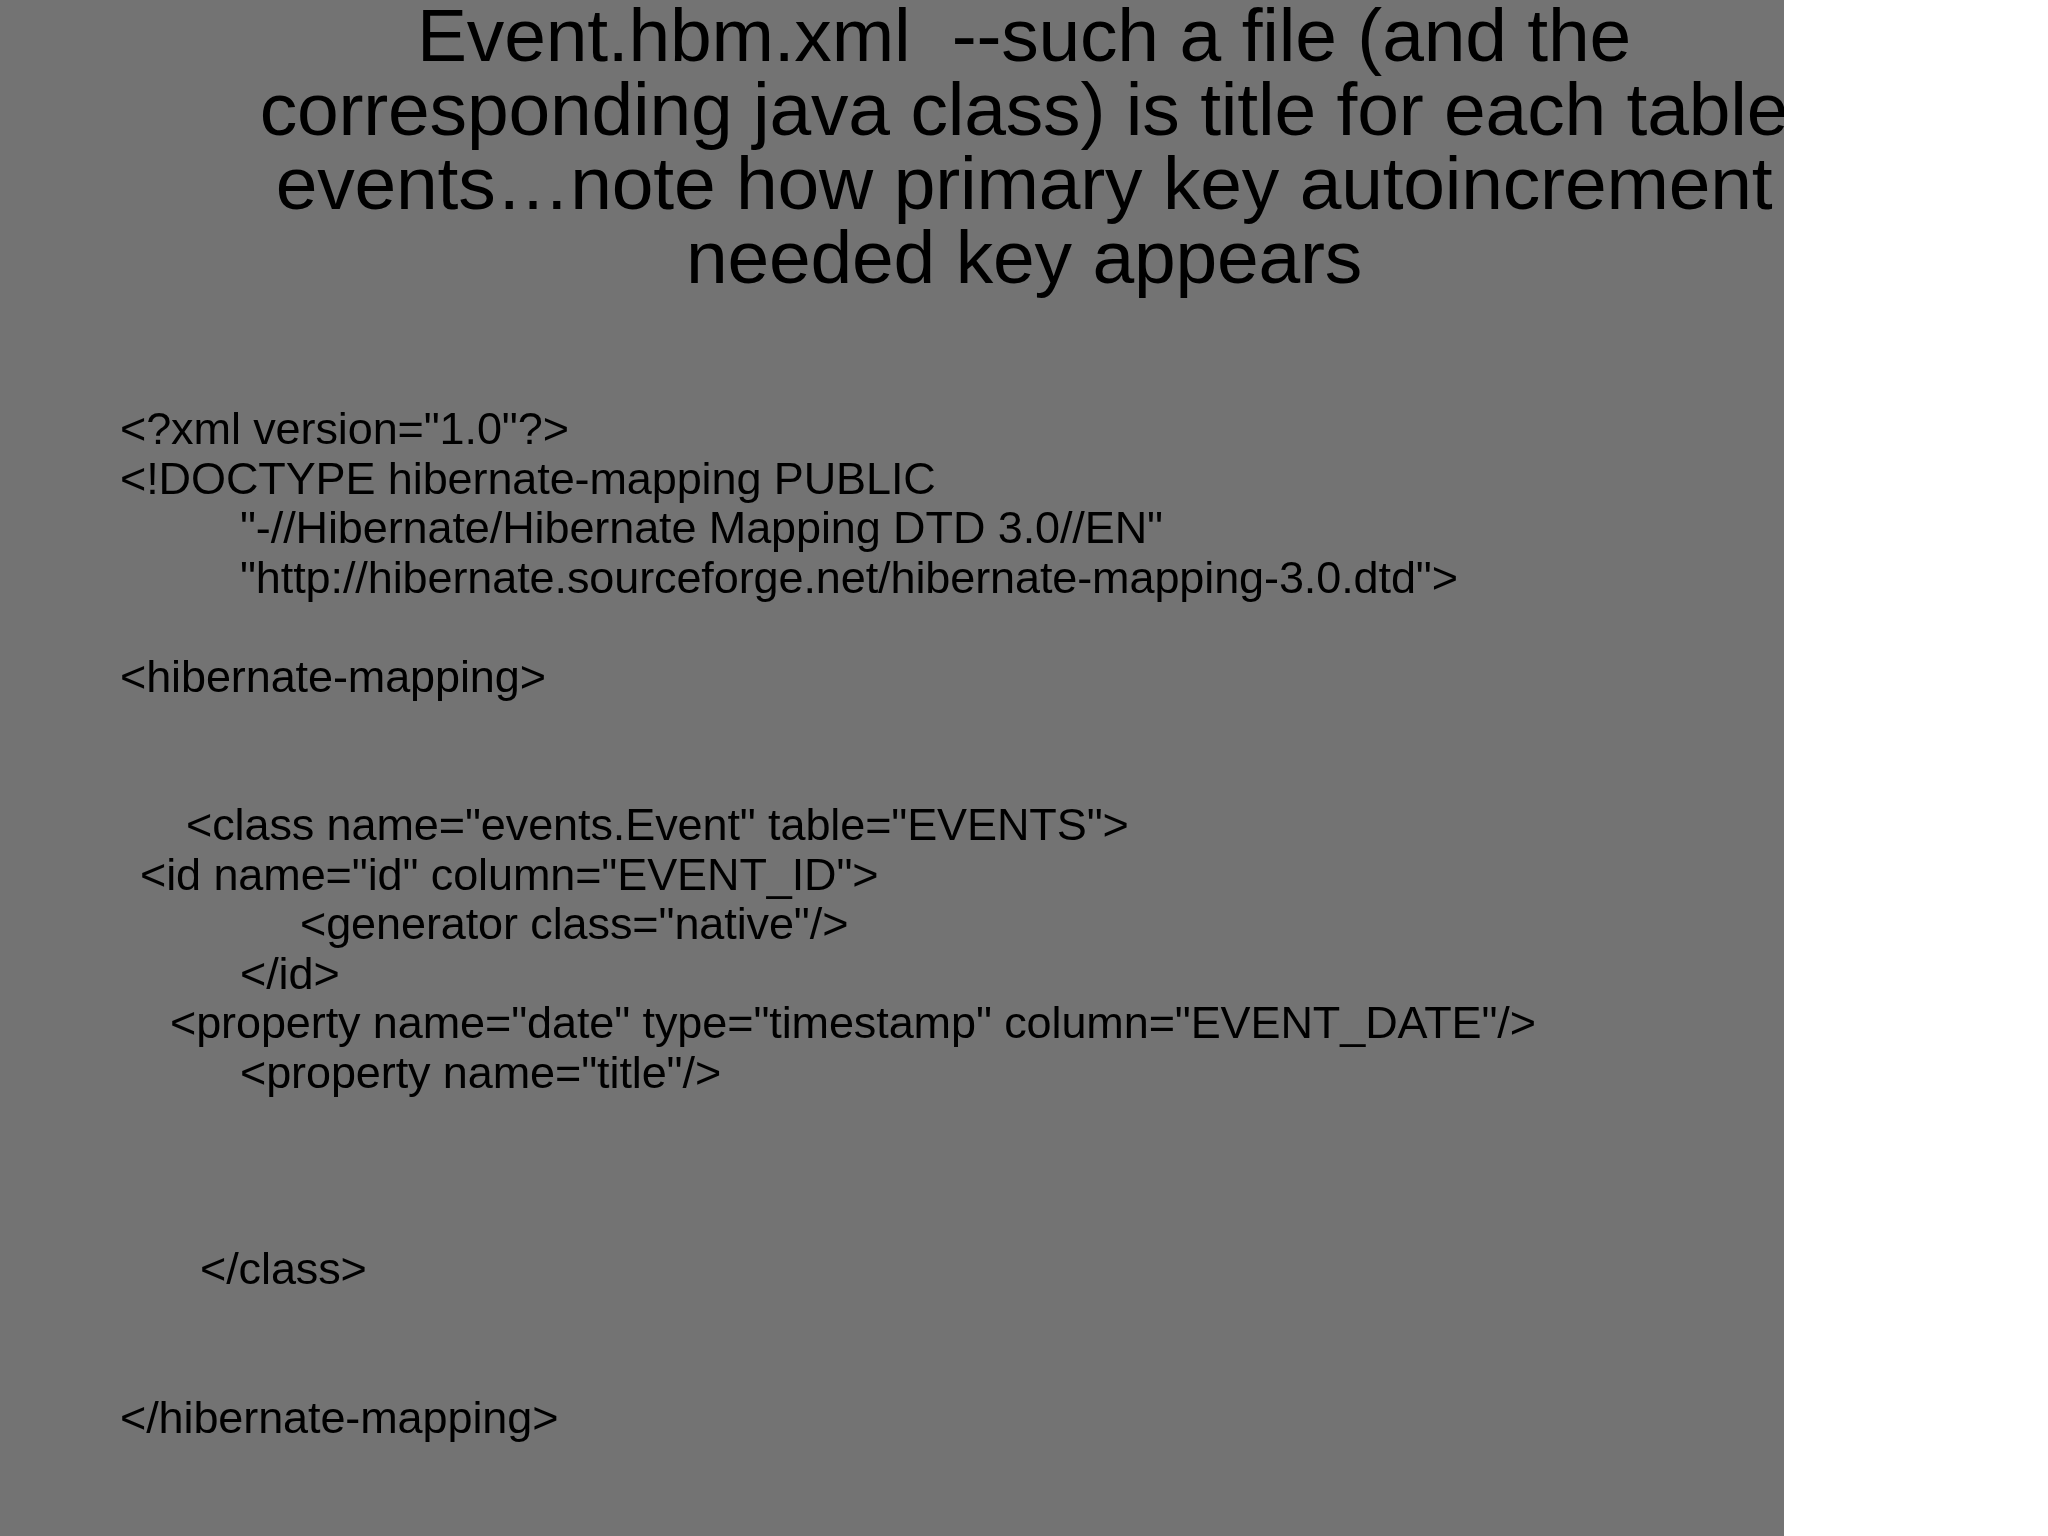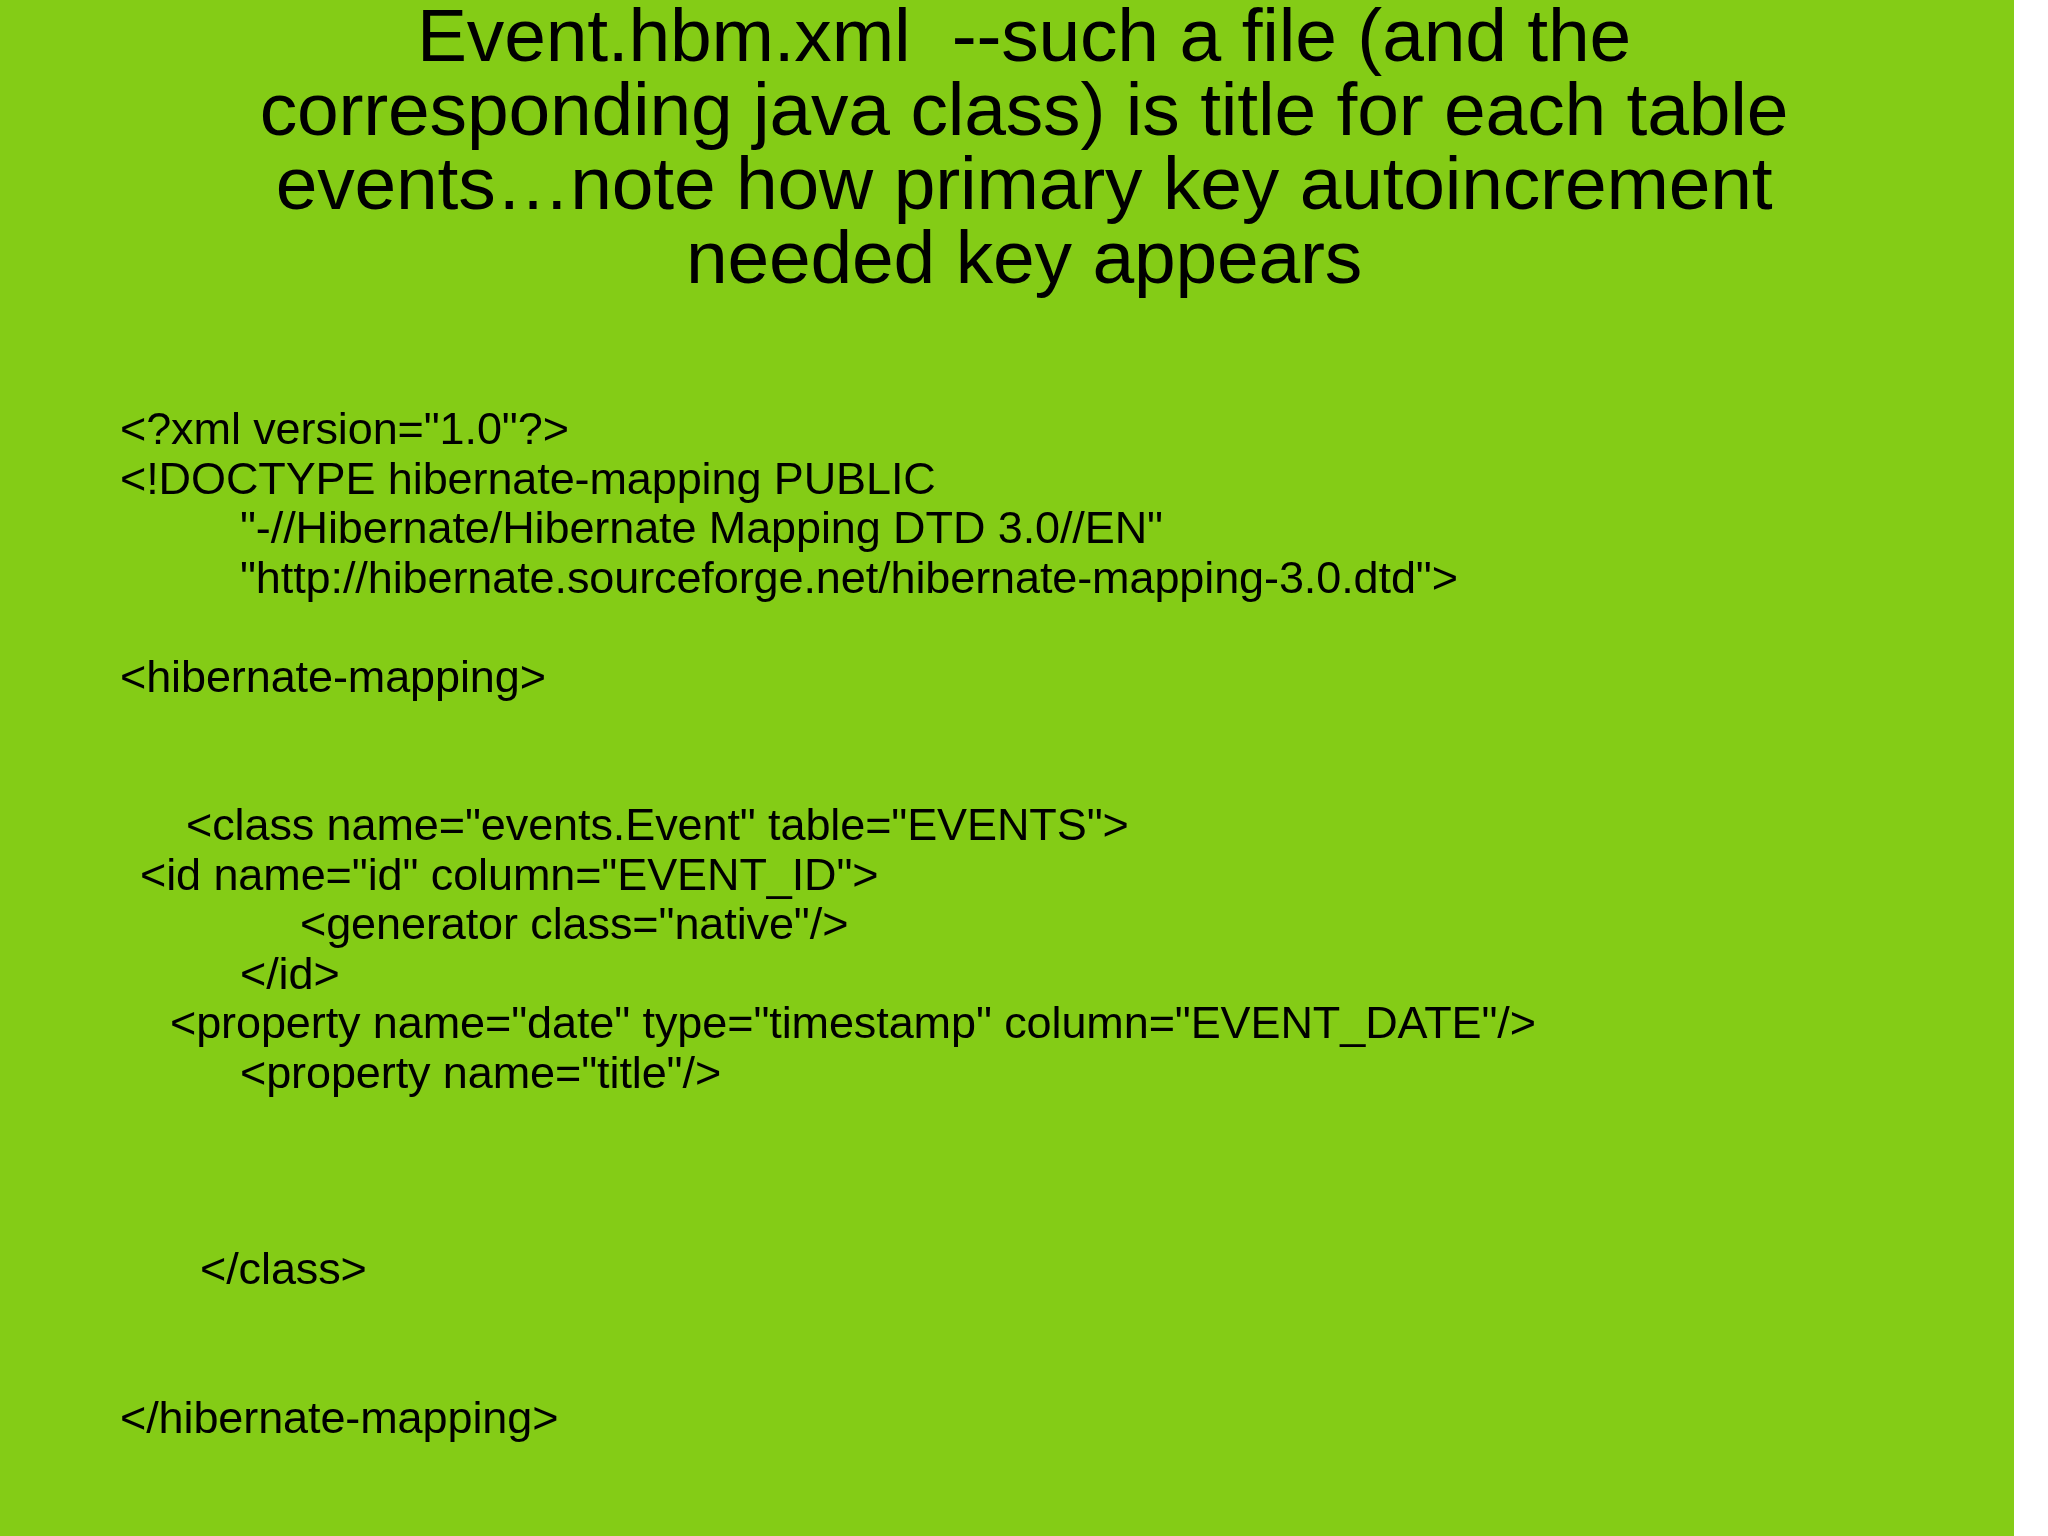--- a/index.html
+++ b/index.html
@@ -2,23 +2,23 @@
 <html><head>
 <meta charset="utf-8">
 <style>
   html, body {
     margin: 0;
     padding: 0;
     background: #ffffff;
   }
   #slide {
     position: relative;
-    width: 2014px;
+    width: 1784px;
     height: 1536px;
-    background: #84cc16;
+    background: #737373;
     overflow: hidden;
     font-family: "Liberation Sans", sans-serif;
     color: #000000;
   }
 
   
   #title-block {
     position: absolute;
     left: 60px;
     top: -2px;

